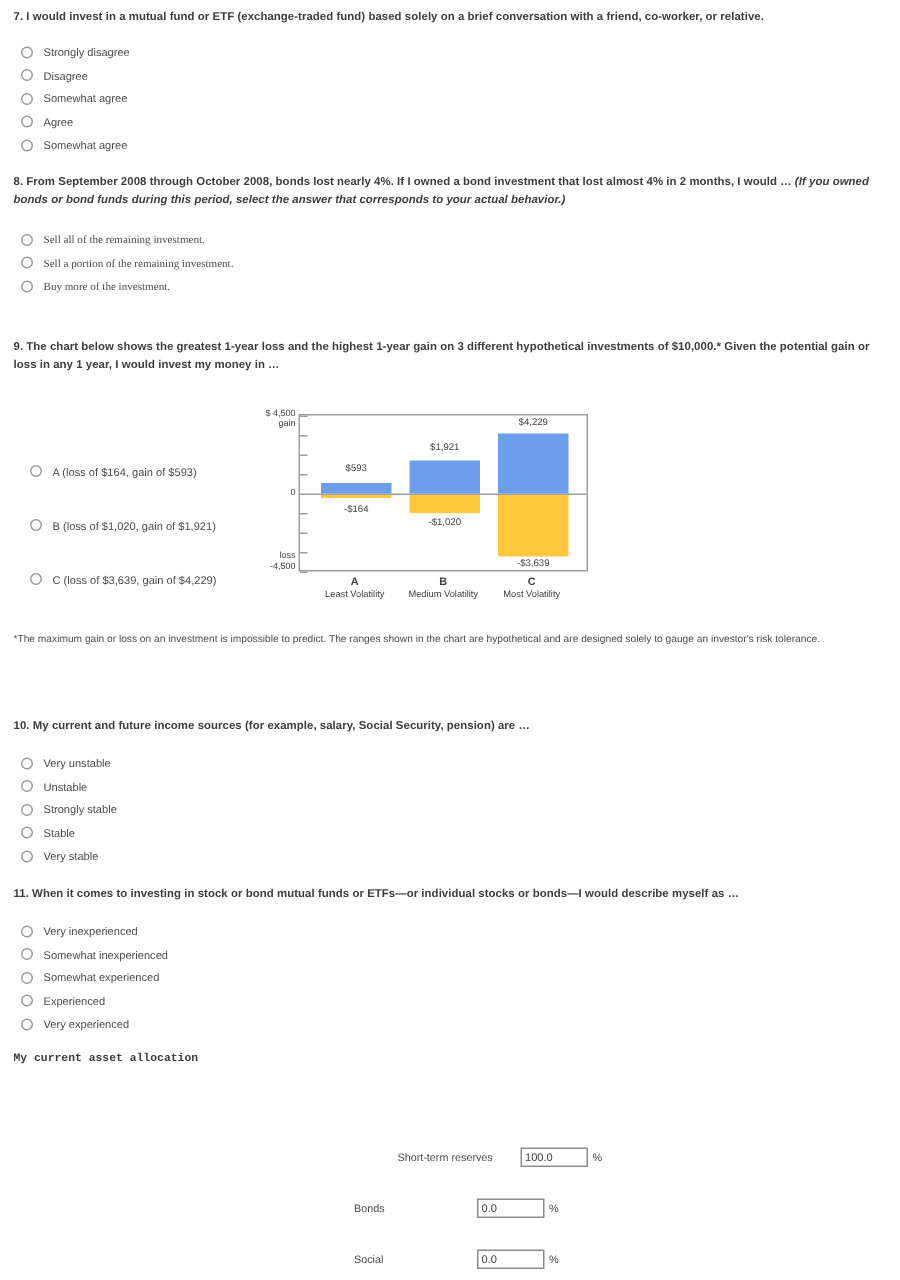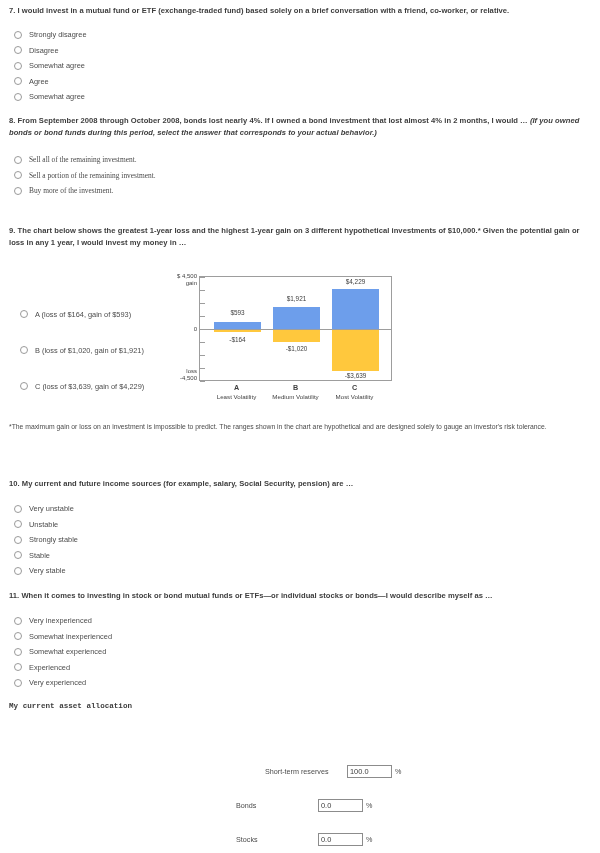--- a/index.html
+++ b/index.html
@@ -322,18 +322,18 @@
     <span class="pct">%</span>
   </div>
 
   <div class="alloc-row" style="left:236px; top:799px;">
     <span class="alloc-label">Bonds</span>
     <input class="alloc-input" type="text" value="0.0" style="">
     <span class="pct">%</span>
   </div>
 
   <div class="alloc-row" style="left:236px; top:833px;">
-    <span class="alloc-label">Stocks</span>
+    <span class="alloc-label">Social</span>
     <input class="alloc-input" type="text" value="0.0" style="">
     <span class="pct">%</span>
   </div>
 
 </div>
 
 </body></html>

